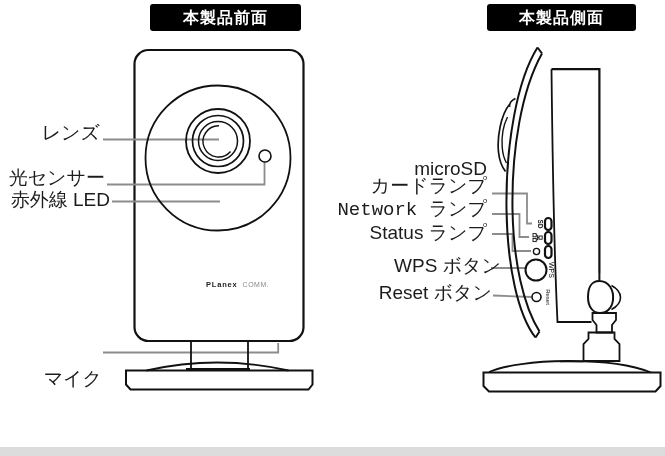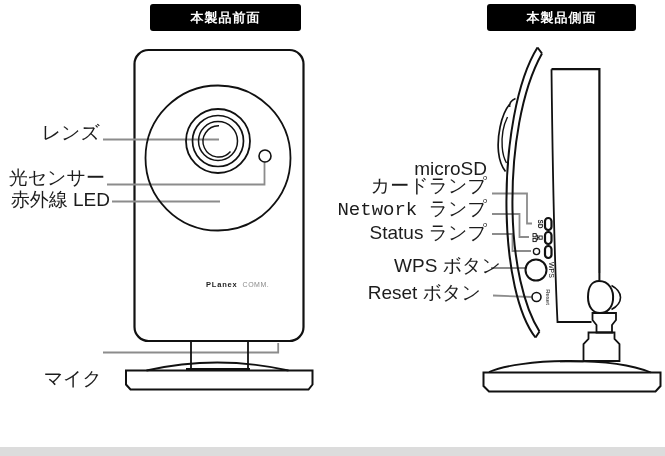--- a/index.html
+++ b/index.html
@@ -2,38 +2,38 @@
 <html><head>
 <meta charset="utf-8">
 <style>
   html,body{margin:0;padding:0;background:#ffffff;}
   .canvas{
     position:relative;width:665px;height:456px;background:#ffffff;overflow:hidden;
     font-family:"Liberation Sans","DejaVu Sans",sans-serif;color:#1c1c1c;
   }
   .badge{
     position:absolute;top:4px;height:27px;background:#000000;color:#ffffff;
-    font-weight:bold;font-size:13px;line-height:27px;text-align:center;
+    font-weight:bold;font-size:16px;line-height:27px;text-align:center;
     border-radius:3px;letter-spacing:1px;
   }
   .badge-front{left:150px;width:151px;}
   .badge-side{left:487px;width:149px;}
   .label{
     position:absolute;font-size:19px;line-height:17px;white-space:nowrap;color:#1c1c1c;
   }
   .r{text-align:right;}
   .lbl-lens{right:565px;top:124px;}
   .lbl-sensor{right:560px;top:169px;text-align:center;}
   .lbl-ir{right:555px;top:191px;}
   .lbl-mic{right:563px;top:343px;margin-top:27px;}
   .lbl-microsd{right:178px;top:160px;}
   .lbl-network{right:178px;top:202px;font-family:Liberation Mono, monospace;}
   .lbl-status{right:178px;top:224px;}
   .lbl-wps{right:164px;top:257px;}
-  .lbl-reset{right:184px;top:284px;margin-left:22px;}
+  .lbl-reset{right:173px;top:284px;margin-left:22px;}
   svg{position:absolute;left:0;top:0;}
   .bottom-strip{position:absolute;left:0;bottom:0;width:665px;height:9px;background:#dcdcdc;}
 </style>
 </head>
 <body>
 
 <div class="canvas">
 
   <div class="badge badge-front">本製品前面</div>
   <div class="badge badge-side">本製品側面</div>

